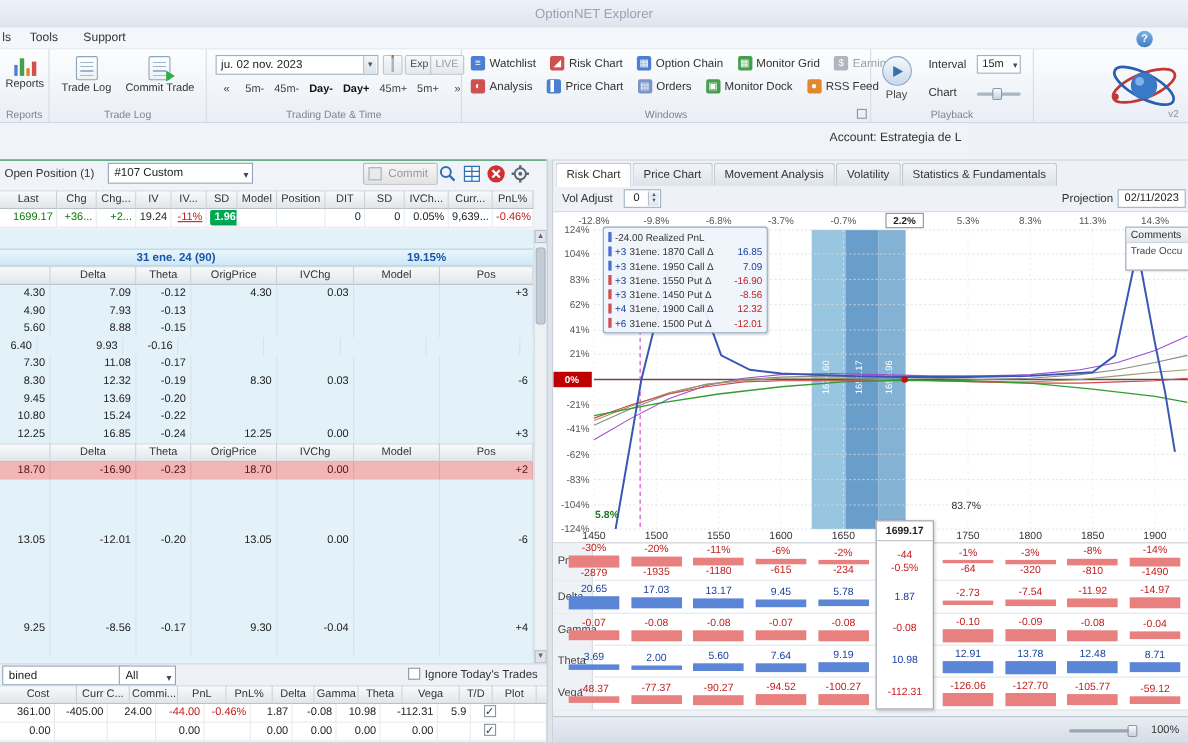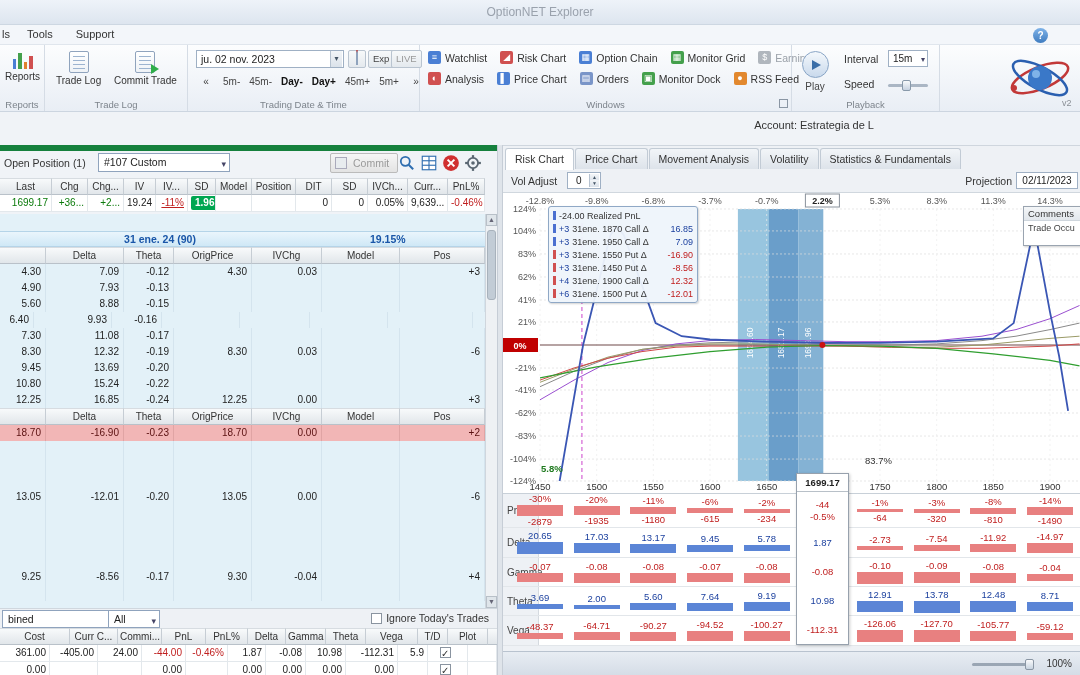--- a/index.html
+++ b/index.html
@@ -38,21 +38,21 @@
 .play-label{position:absolute;left:8px;top:36px;width:30px;text-align:center;font-size:10px;color:#444;}
 .pb-label{position:absolute;font-size:10.5px;color:#333;}
 .mini-select{position:absolute;height:17px;background:#fff;border:1px solid #9fb0c4;font-size:10px;line-height:15px;padding:0 12px 0 4px;}
 .mini-select::after{content:'▾';position:absolute;right:2px;top:1px;font-size:8px;color:#446;}
 .slider{position:absolute;height:3px;background:#aab6c4;border-radius:2px;}
 .sthumb{position:absolute;top:-4px;width:9px;height:11px;background:linear-gradient(#f8fafc,#c6d2e0);border:1px solid #8899aa;border-radius:2px;}
 .logo{position:absolute;right:2px;top:48px;width:76px;height:64px;}
 .subheader{position:absolute;top:112px;left:0;width:880px;height:33px;background:#f0f3f7;}
 .account{position:absolute;right:6px;top:7px;font-size:11px;color:#333;}
 
-.left-panel{position:absolute;left:0;top:145px;width:497px;height:530px;background:#f0f3f7;border-top:6px solid #15803d;}
+.left-panel{position:absolute;left:0;top:145px;width:497px;height:530px;background:#f0f3f7;border-top:1px solid #15803d;}
 .lp-label{position:absolute;left:4px;top:6px;font-size:10.5px;color:#333;white-space:nowrap;}
 .select{position:absolute;height:19px;background:#fff;border:1px solid #8fa3bd;font-size:10.5px;line-height:17px;padding:0 16px 0 5px;white-space:nowrap;overflow:hidden;}
 .select::after{content:'▾';position:absolute;right:3px;top:2px;font-size:9px;color:#446;}
 .btn-commit{position:absolute;left:330px;top:2px;height:20px;padding:0 8px 0 22px;background:linear-gradient(#f6f6f6,#e3e3e3);border:1px solid #bbb;border-radius:2px;color:#9a9a9a;font-size:10.5px;line-height:18px;}
 .btn-commit .cico{position:absolute;left:4px;top:3px;width:12px;height:12px;background:#e8ecef;border:1px solid #aab;}
 .ticon{position:absolute;top:3px;width:18px;height:18px;}
 .hrow{position:absolute;left:0;display:flex;justify-content:space-between;}
 .hcell{height:17px;line-height:16px;background:linear-gradient(#f8fafb,#e1e6ea);border-right:1px solid #c6cdd4;border-bottom:1px solid #b9c1c9;border-top:1px solid #d7dce1;font-size:10px;color:#333;padding:0 2px;overflow:hidden;white-space:nowrap;text-align:center;}
 .dcell{height:17px;line-height:16px;font-size:10px;border-right:1px solid #e3e8ec;border-bottom:1px solid #e3e8ec;padding:0 3px;text-align:right;white-space:nowrap;overflow:hidden;background:#fff;}
 .dcell.pos{color:#0a7a0a;}
@@ -245,21 +245,21 @@
       <div class="glabel">Windows</div>
     </div>
 
     <div class="rgroup" style="left:792px;width:148px">
       <div class="playbtn">
           <span class="play-tri"></span>
         </div>
       <div class="play-label">Play</div>
       <div class="pb-label" style="left:52px;top:8px">Interval</div>
       <div class="mini-select" style="left:96px;top:5px;width:40px">15m</div>
-      <div class="pb-label" style="left:52px;top:33px">Speed</div>
+      <div class="pb-label" style="left:52px;top:33px">Chart</div>
       <div class="slider" style="left:96px;top:39px;width:40px">
           <span class="sthumb" style="left:14px"></span>
         </div>
       <div class="glabel">Playback</div>
     </div>
   </div>
 
   <svg class="logo" viewBox="0 0 76 64">
     <ellipse cx="38" cy="30" rx="30" ry="11" fill="none" stroke="#c23838" stroke-width="2.5" transform="rotate(-22 38 30)"></ellipse>
     <ellipse cx="38" cy="30" rx="30" ry="11" fill="none" stroke="#2a5fb0" stroke-width="2.5" transform="rotate(28 38 30)"></ellipse>
@@ -913,21 +913,21 @@
             <div class="gbar" style="height: 9px; background: rgb(91, 133, 214);"></div>
           </div>
         </div>
         <div class="grow" style="top: 122px; height: 30px;">
           <div class="glabelcol">Vega</div>
           <div class="gcell" style="left: 9px;">
             <span class="gv" style="color: rgb(192, 32, 32);">-48.37</span>
             <div class="gbar" style="height: 6px; background: rgb(232, 128, 128);"></div>
           </div>
           <div class="gcell" style="left: 65.7px;">
-            <span class="gv" style="color: rgb(192, 32, 32);">-64.71</span>
+            <span class="gv" style="color: rgb(192, 32, 32);">-77.37</span>
             <div class="gbar" style="height: 8px; background: rgb(232, 128, 128);"></div>
           </div>
           <div class="gcell" style="left: 122.3px;">
             <span class="gv" style="color: rgb(192, 32, 32);">-90.27</span>
             <div class="gbar" style="height: 9px; background: rgb(232, 128, 128);"></div>
           </div>
           <div class="gcell" style="left: 179px;">
             <span class="gv" style="color: rgb(192, 32, 32);">-94.52</span>
             <div class="gbar" style="height: 10px; background: rgb(232, 128, 128);"></div>
           </div>

